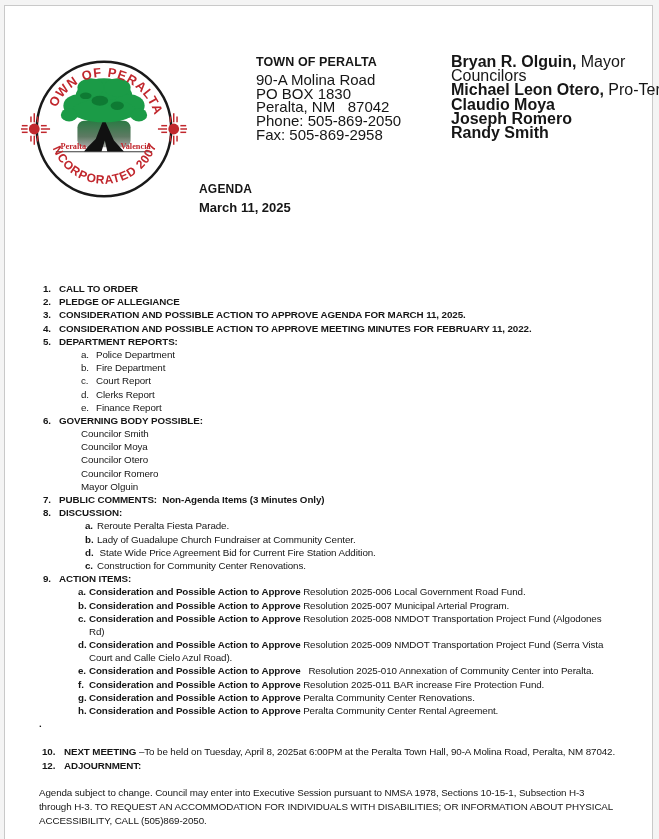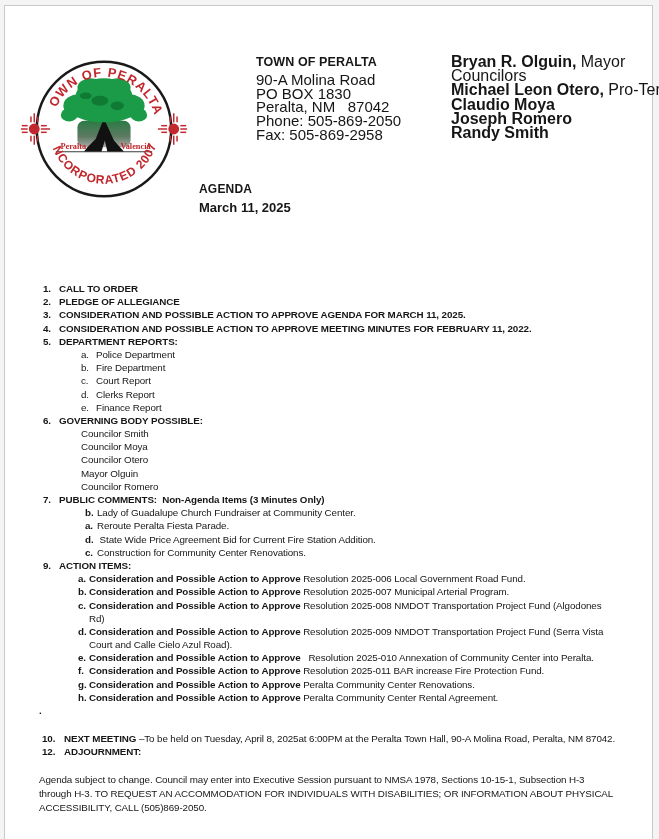--- a/index.html
+++ b/index.html
@@ -134,25 +134,26 @@
         <div class="line n1"><span class="num">5.</span><span class="b">DEPARTMENT REPORTS:</span><span></span></div>
         <div class="line n2"><span class="num">a.</span><span class="b"></span><span>Police Department</span></div>
         <div class="line n2"><span class="num">b.</span><span class="b"></span><span>Fire Department</span></div>
         <div class="line n2"><span class="num">c.</span><span class="b"></span><span>Court Report</span></div>
         <div class="line n2"><span class="num">d.</span><span class="b"></span><span>Clerks Report</span></div>
         <div class="line n2"><span class="num">e.</span><span class="b"></span><span>Finance Report</span></div>
         <div class="line n1"><span class="num">6.</span><span class="b">GOVERNING BODY POSSIBLE:</span><span></span></div>
         <div class="line n2p"><span class="num"></span><span class="b"></span><span>Councilor Smith</span></div>
         <div class="line n2p"><span class="num"></span><span class="b"></span><span>Councilor Moya</span></div>
         <div class="line n2p"><span class="num"></span><span class="b"></span><span>Councilor Otero</span></div>
+        <div class="line n2p"><span class="num"></span><span class="b"></span><span>Councilor Romero</span></div>
         <div class="line n2p"><span class="num"></span><span class="b"></span><span>Mayor Olguin</span></div>
-        <div class="line n2p"><span class="num"></span><span class="b"></span><span>Councilor Romero</span></div>
         <div class="line n1"><span class="num">7.</span><span class="b">PUBLIC COMMENTS:  Non-Agenda Items (3 Minutes Only)</span><span></span></div>
+        <div class="line n1"><span class="num">8.</span><span class="b">DISCUSSION:</span><span></span></div>
+        <div class="line n2b"><span class="num">a.</span><span class="b"></span><span>Reroute Peralta Fiesta Parade.</span></div>
         <div class="line n2b"><span class="num">b.</span><span class="b"></span><span>Lady of Guadalupe Church Fundraiser at Community Center.</span></div>
-        <div class="line n2b"><span class="num">a.</span><span class="b"></span><span>Reroute Peralta Fiesta Parade.</span></div>
         <div class="line n2b"><span class="num">d.</span><span class="b"></span><span> State Wide Price Agreement Bid for Current Fire Station Addition.</span></div>
         <div class="line n2b"><span class="num">c.</span><span class="b"></span><span>Construction for Community Center Renovations.</span></div>
         <div class="line n1"><span class="num">9.</span><span class="b">ACTION ITEMS:</span><span></span></div>
         <div class="line n3"><span class="num">a.</span><span class="b">Consideration and Possible Action to Approve</span><span> Resolution 2025-006 Local Government Road Fund.</span></div>
         <div class="line n3"><span class="num">b.</span><span class="b">Consideration and Possible Action to Approve</span><span> Resolution 2025-007 Municipal Arterial Program.</span></div>
         <div class="line n3"><span class="num">c.</span><span class="b">Consideration and Possible Action to Approve</span><span> Resolution 2025-008 NMDOT Transportation Project Fund (Algodones</span></div>
         <div class="line n3c"><span class="num"></span><span class="b"></span><span>Rd)</span></div>
         <div class="line n3"><span class="num">d.</span><span class="b">Consideration and Possible Action to Approve</span><span> Resolution 2025-009 NMDOT Transportation Project Fund (Serra Vista</span></div>
         <div class="line n3c"><span class="num"></span><span class="b"></span><span>Court and Calle Cielo Azul Road).</span></div>
         <div class="line n3"><span class="num">e.</span><span class="b">Consideration and Possible Action to Approve</span><span>   Resolution 2025-010 Annexation of Community Center into Peralta.</span></div>

